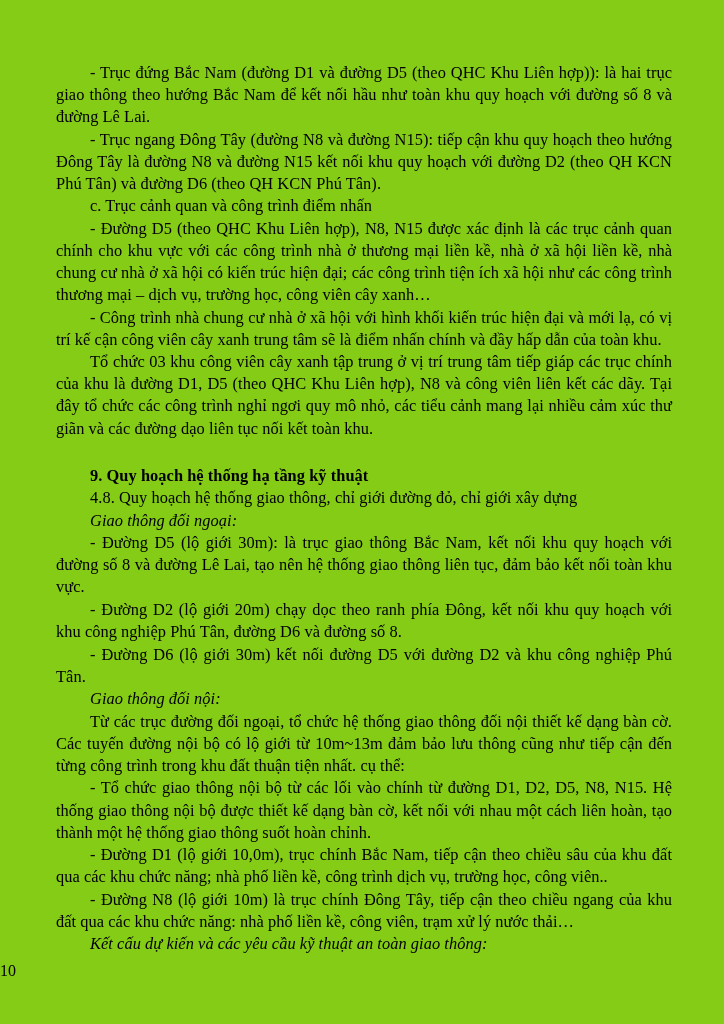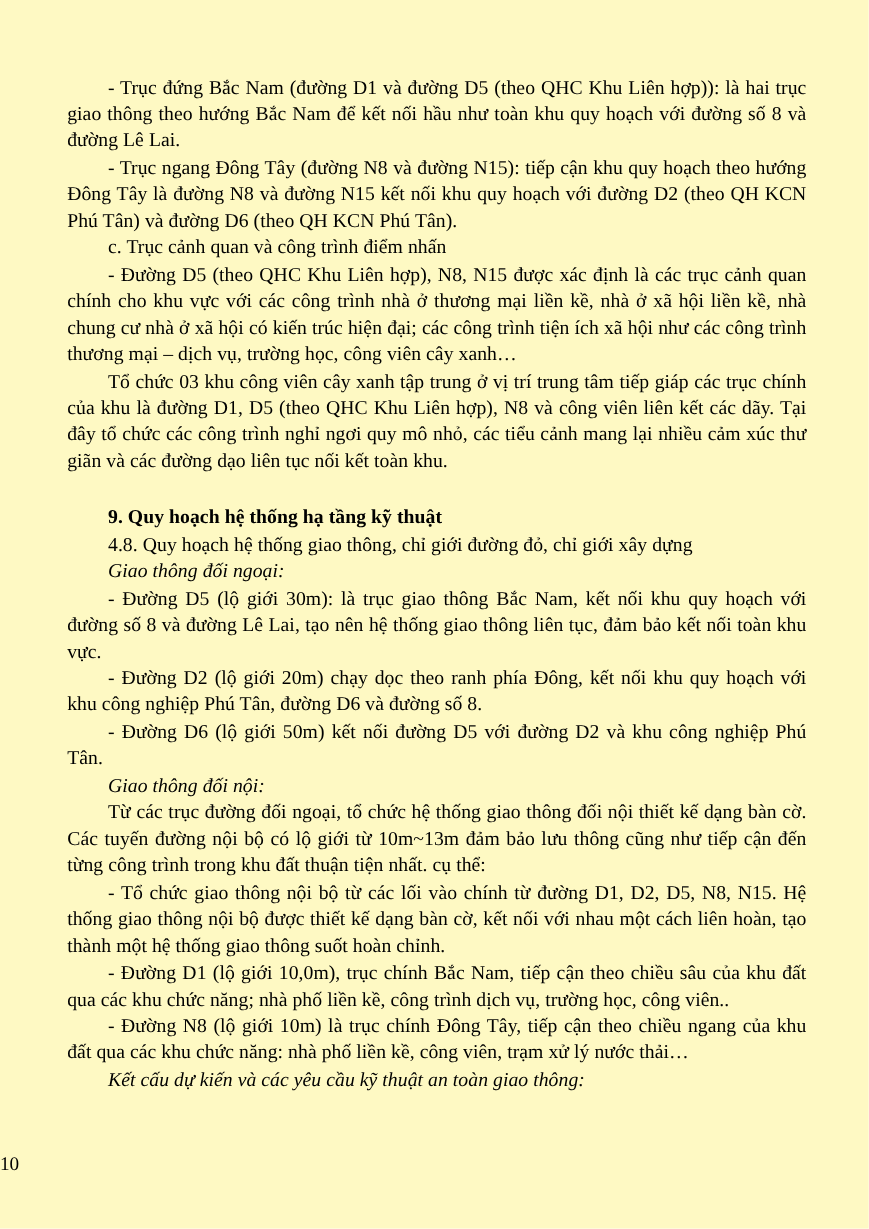--- a/index.html
+++ b/index.html
@@ -15,21 +15,21 @@
     position: relative;
     overflow: hidden;
   }
   .page {
     position: absolute;
     top: 0; left: 0;
     width: 724px;
     height: 1024px;
     box-sizing: border-box;
     padding: 62px 52px 24px 56px;
-    background: #fef9c3;
+    background: #84cc16;
   }
   .doc-body {
     font-size: 16.4px;
     line-height: 1.345;
     text-align: justify;
     text-justify: inter-word;
     letter-spacing: 0.05px;
   }
   .para {
     margin: 0 0 0.5px 0;
@@ -55,27 +55,28 @@
 </style>
 </head>
 <body>
 
 <div class="page">
   <div class="doc-body">
     <p class="para">- Trục đứng Bắc Nam (đường D1 và đường D5 (theo QHC Khu Liên hợp)): là hai trục giao thông theo hướng Bắc Nam để kết nối hầu như toàn khu quy hoạch với đường số 8 và đường Lê Lai.</p>
     <p class="para">- Trục ngang Đông Tây (đường N8 và đường N15): tiếp cận khu quy hoạch theo hướng Đông Tây là đường N8 và đường N15 kết nối khu quy hoạch với đường D2 (theo QH KCN Phú Tân) và đường D6 (theo QH KCN Phú Tân).</p>
     <p class="para">c. Trục cảnh quan và công trình điểm nhấn</p>
     <p class="para">- Đường D5 (theo QHC Khu Liên hợp), N8, N15 được xác định là các trục cảnh quan chính cho khu vực với các công trình nhà ở thương mại liền kề, nhà ở xã hội liền kề, nhà chung cư nhà ở xã hội có kiến trúc hiện đại; các công trình tiện ích xã hội như các công trình thương mại – dịch vụ, trường học, công viên cây xanh…</p>
+    <p class="para">- Công trình nhà chung cư nhà ở xã hội với hình khối kiến trúc hiện đại và mới lạ, có vị trí kế cận công viên cây xanh trung tâm sẽ là điểm nhấn chính và đầy hấp dẫn của toàn khu.</p>
     <p class="para">Tổ chức 03 khu công viên cây xanh tập trung ở vị trí trung tâm tiếp giáp các trục chính của khu là đường D1, D5 (theo QHC Khu Liên hợp), N8 và công viên liên kết các dãy. Tại đây tổ chức các công trình nghỉ ngơi quy mô nhỏ, các tiểu cảnh mang lại nhiều cảm xúc thư giãn và các đường dạo liên tục nối kết toàn khu.</p>
     <p class="para heading">9. Quy hoạch hệ thống hạ tầng kỹ thuật</p>
     <p class="para">4.8. Quy hoạch hệ thống giao thông, chỉ giới đường đỏ, chỉ giới xây dựng</p>
     <p class="para italic">Giao thông đối ngoại:</p>
     <p class="para">- Đường D5 (lộ giới 30m): là trục giao thông Bắc Nam, kết nối khu quy hoạch với đường số 8 và đường Lê Lai, tạo nên hệ thống giao thông liên tục, đảm bảo kết nối toàn khu vực.</p>
     <p class="para">- Đường D2 (lộ giới 20m) chạy dọc theo ranh phía Đông, kết nối khu quy hoạch với khu công nghiệp Phú Tân, đường D6 và đường số 8.</p>
-    <p class="para">- Đường D6 (lộ giới 50m) kết nối đường D5 với đường D2 và khu công nghiệp Phú Tân.</p>
+    <p class="para">- Đường D6 (lộ giới 30m) kết nối đường D5 với đường D2 và khu công nghiệp Phú Tân.</p>
     <p class="para italic">Giao thông đối nội:</p>
     <p class="para">Từ các trục đường đối ngoại, tổ chức hệ thống giao thông đối nội thiết kế dạng bàn cờ. Các tuyến đường nội bộ có lộ giới từ 10m~13m đảm bảo lưu thông cũng như tiếp cận đến từng công trình trong khu đất thuận tiện nhất. cụ thể:</p>
     <p class="para">- Tổ chức giao thông nội bộ từ các lối vào chính từ đường D1, D2, D5, N8, N15. Hệ thống giao thông nội bộ được thiết kế dạng bàn cờ, kết nối với nhau một cách liên hoàn, tạo thành một hệ thống giao thông suốt hoàn chỉnh.</p>
     <p class="para">- Đường D1 (lộ giới 10,0m), trục chính Bắc Nam, tiếp cận theo chiều sâu của khu đất qua các khu chức năng; nhà phố liền kề, công trình dịch vụ, trường học, công viên..</p>
     <p class="para">- Đường N8 (lộ giới 10m) là trục chính Đông Tây, tiếp cận theo chiều ngang của khu đất qua các khu chức năng: nhà phố liền kề, công viên, trạm xử lý nước thải…</p>
     <p class="para italic">Kết cấu dự kiến và các yêu cầu kỹ thuật an toàn giao thông:</p>
   </div>
   <div class="page-number">10</div>
 </div>
 

